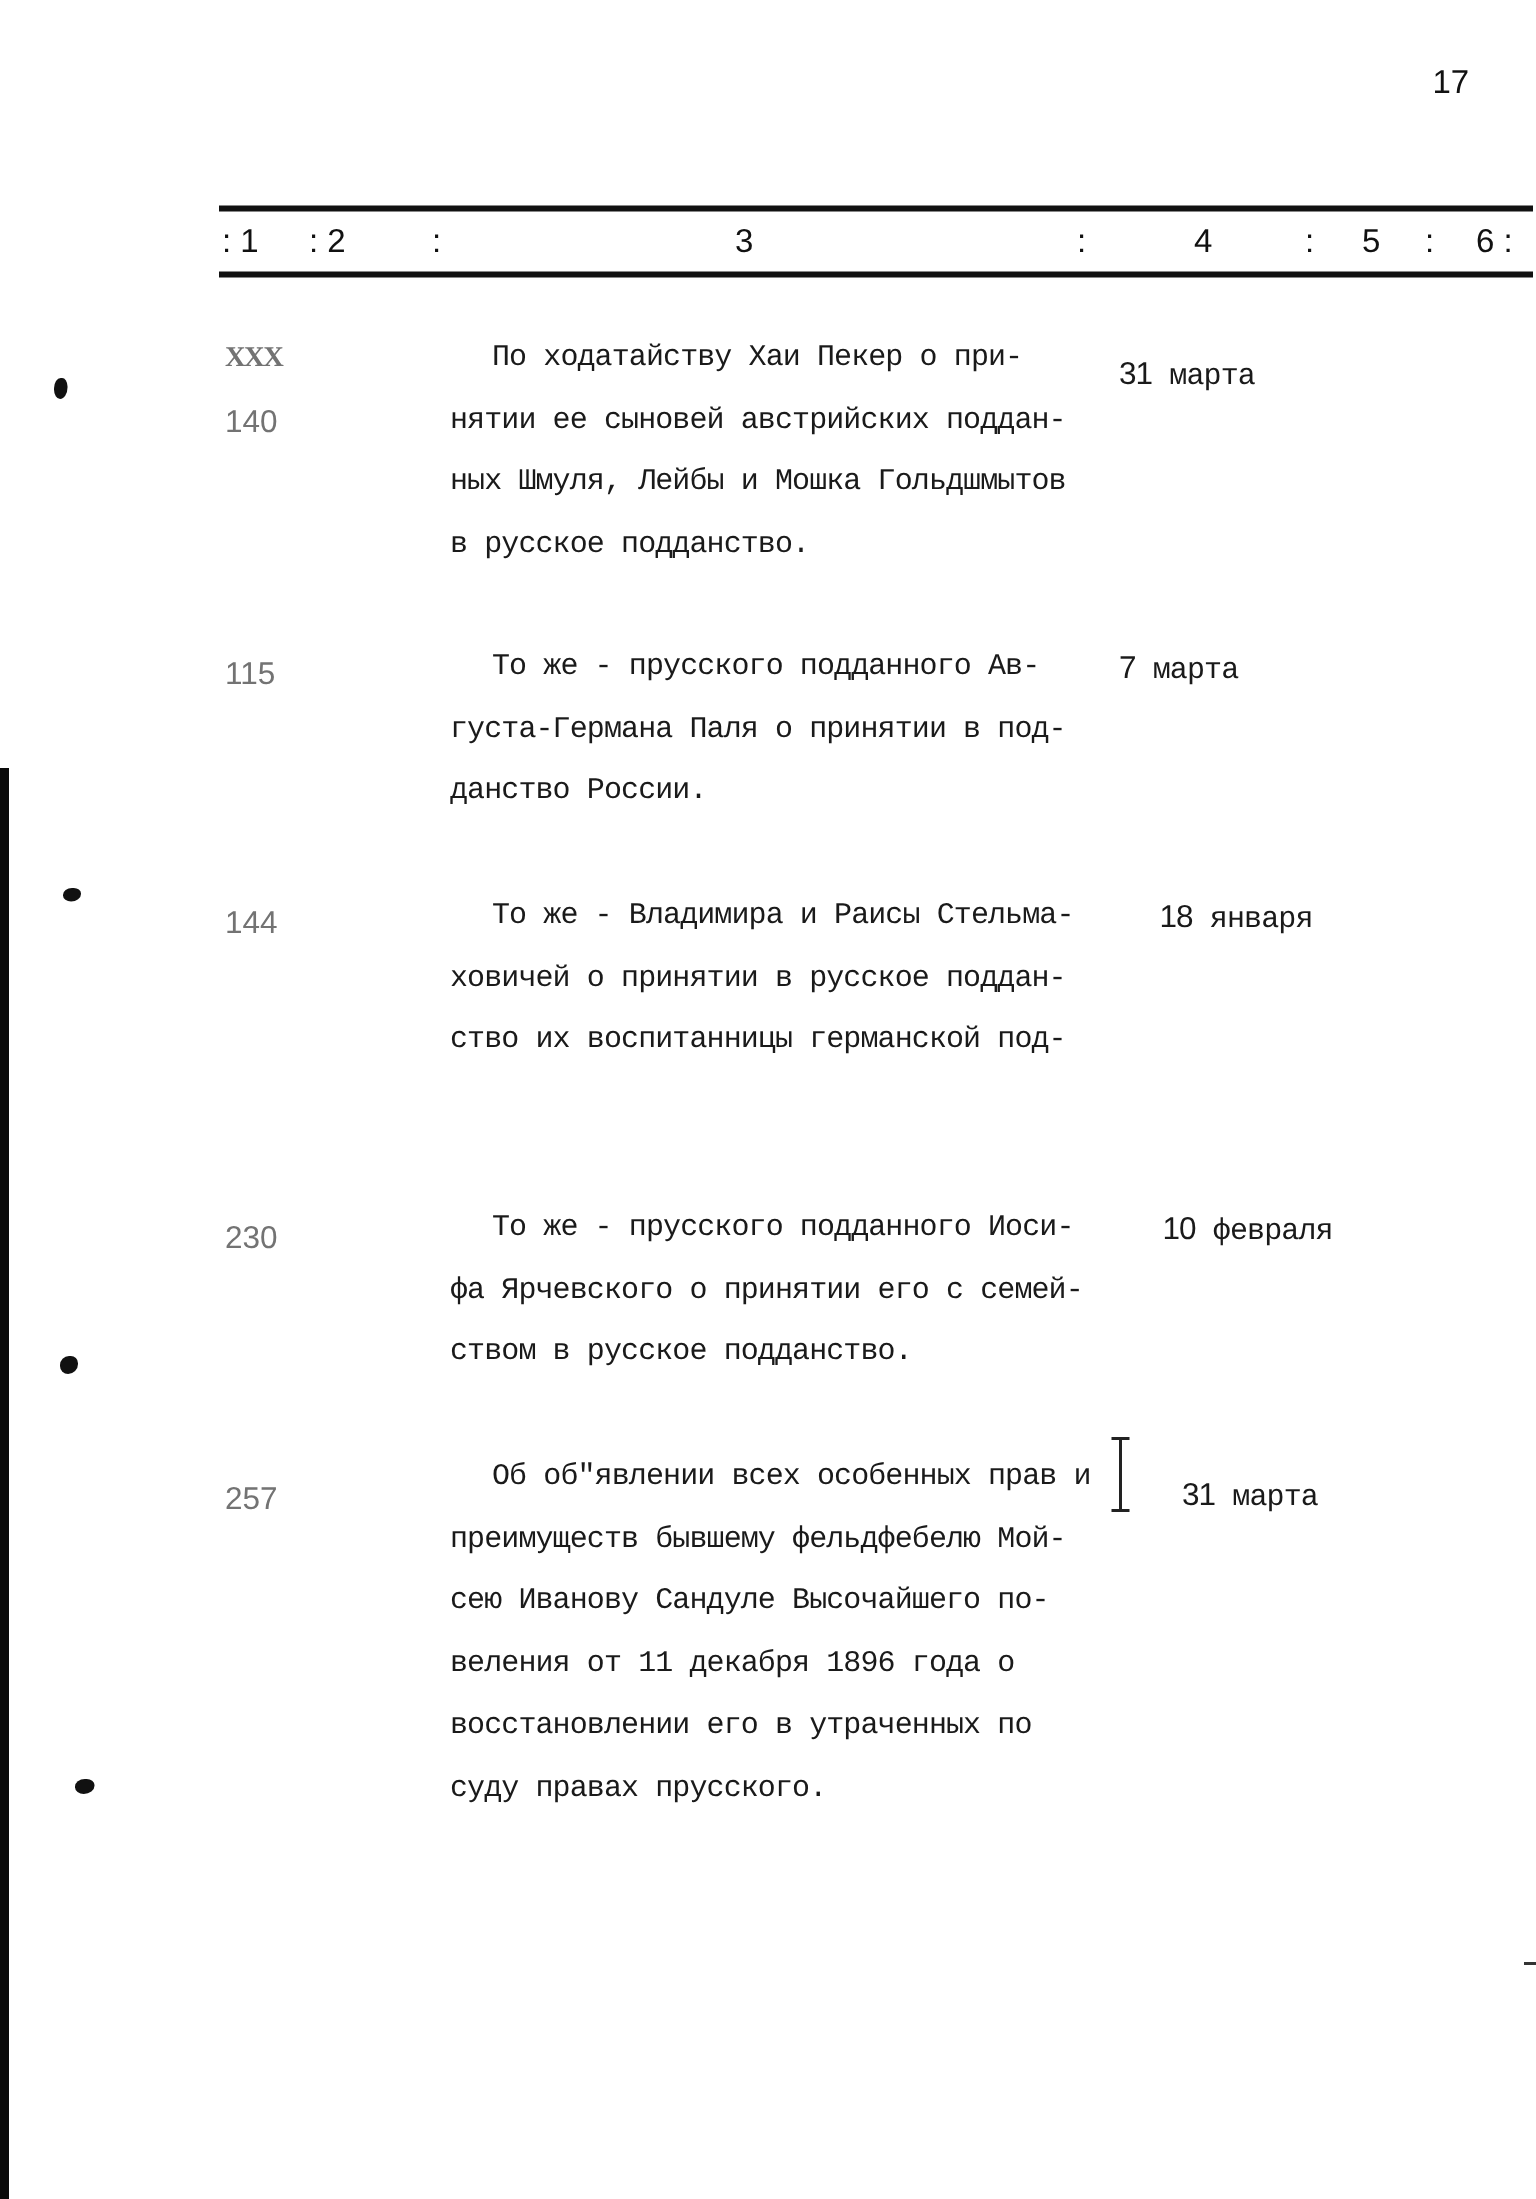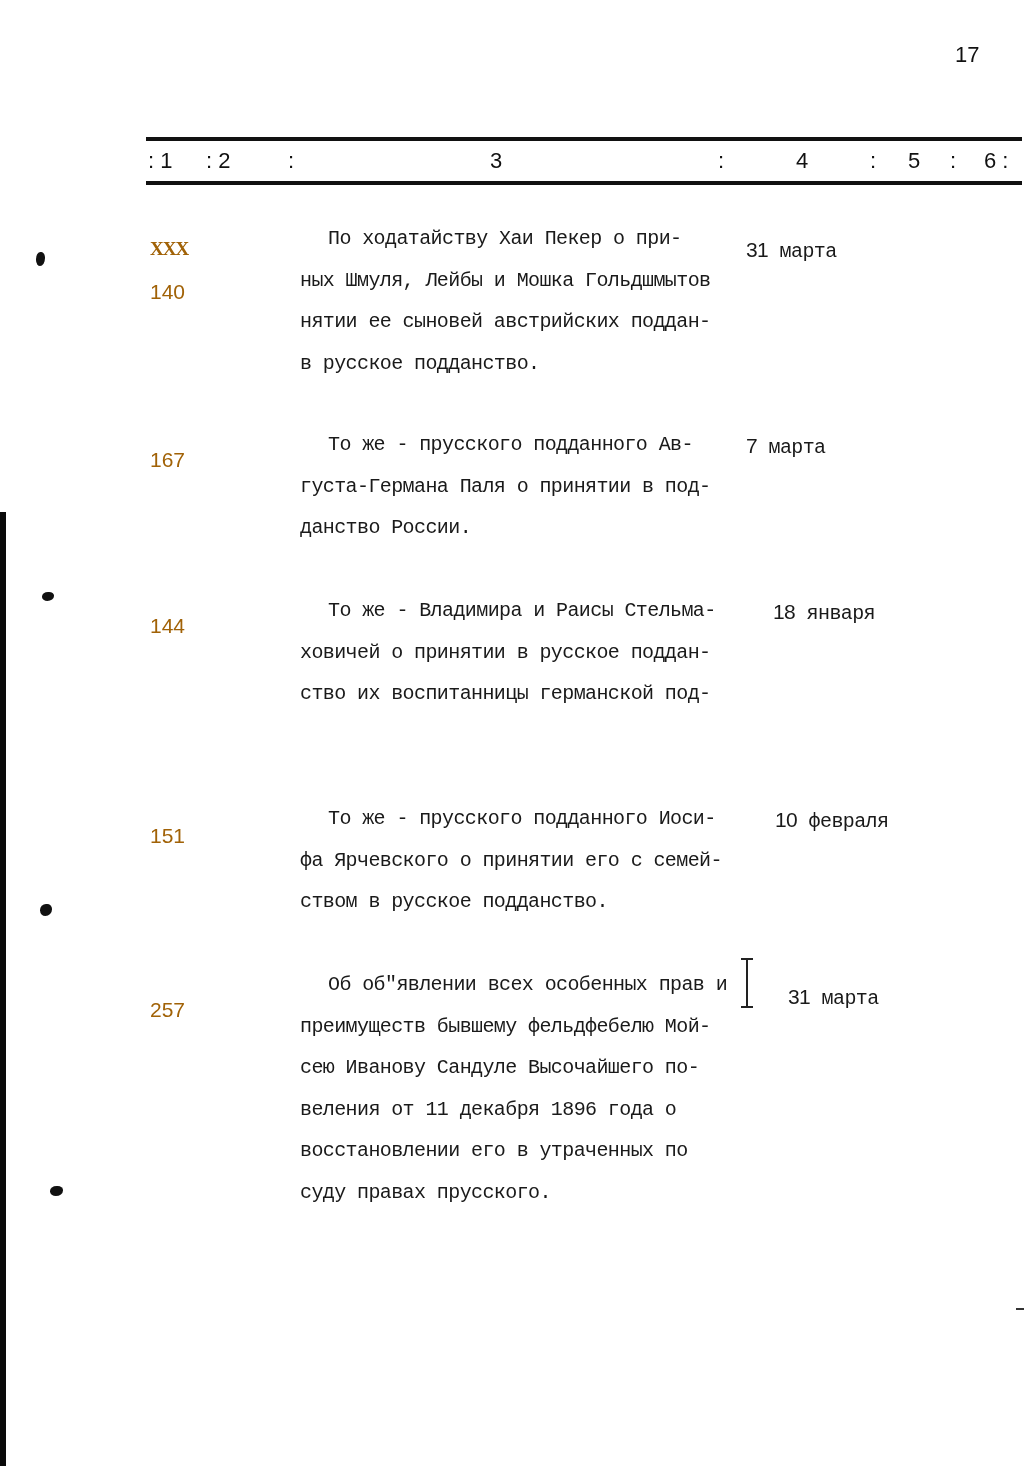--- a/index.html
+++ b/index.html
@@ -15,21 +15,21 @@
   .rule { position: absolute; left: 146px; width: 876px; background: #111; }
   .rule-top { top: 137px; height: 4px; }
   .rule-bottom { top: 181px; height: 4px; }
   .header-row {
     position: absolute; top: 148px; left: 0; width: 1024px; height: 28px;
     font-family: "Liberation Sans", sans-serif; font-size: 22px; color: #111;
   }
   .hcell { position: absolute; top: 0; }
   .entry-id {
     position: absolute; left: 150px;
-    font-family: "Liberation Sans", sans-serif; font-size: 21px; color: #a16207; margin-top: 10px;
+    font-family: "Liberation Sans", sans-serif; font-size: 21px; color: #737373;
   }
   .entry-id.roman {
     font-family: "Liberation Serif", serif; font-weight: bold; font-size: 19px;
     letter-spacing: -1px;
   }
   .entry-text {
     position: absolute; left: 300px; width: 480px;
     font-size: 20px; line-height: 41.5px; color: #1a1a1a;
     letter-spacing: -0.6px;
   }
@@ -77,32 +77,32 @@
     <span class="hcell" style="left:950px;">:</span>
     <span class="hcell" style="left:984px;">6 :</span>
   </div>
   <div class="rule rule-bottom"></div>
 
   <div>
     <span class="entry-id roman" style="top:228px;">XXX</span>
     <span class="entry-id" style="top:270px;">140</span>
     <div class="entry-text" style="top:218px;">
       <span class="line indent">По ходатайству Хаи Пекер о при-</span>
+      <span class="line">нятии ее сыновей австрийских поддан-</span>
       <span class="line">ных Шмуля, Лейбы и Мошка Гольдшмытов</span>
-      <span class="line">нятии ее сыновей австрийских поддан-</span>
       <span class="line">в русское подданство.</span>
     </div>
     <div class="entry-date" style="left:746px;top:238px;">
       <span class="num">31</span>
       <span>марта</span>
     </div>
   </div>
 
   <div>
-    <span class="entry-id" style="top:438px;">167</span>
+    <span class="entry-id" style="top:438px;">115</span>
     <div class="entry-text" style="top:424px;">
       <span class="line indent">То же - прусского подданного Ав-</span>
       <span class="line">густа-Германа Паля о принятии в под-</span>
       <span class="line">данство России.</span>
     </div>
     <div class="entry-date" style="left:746px;top:434px;">
       <span class="num">7</span>
       <span>марта</span>
     </div>
   </div>
@@ -114,21 +114,21 @@
       <span class="line">ховичей о принятии в русское поддан-</span>
       <span class="line">ство их воспитанницы германской под-</span>
     </div>
     <div class="entry-date" style="left:773px;top:600px;">
       <span class="num">18</span>
       <span>января</span>
     </div>
   </div>
 
   <div>
-    <span class="entry-id" style="top:814px;">151</span>
+    <span class="entry-id" style="top:814px;">230</span>
     <div class="entry-text" style="top:798px;">
       <span class="line indent">То же - прусского подданного Иоси-</span>
       <span class="line">фа Ярчевского о принятии его с семей-</span>
       <span class="line">ством в русское подданство.</span>
     </div>
     <div class="entry-date" style="left:775px;top:808px;">
       <span class="num">10</span>
       <span>февраля</span>
     </div>
   </div>

